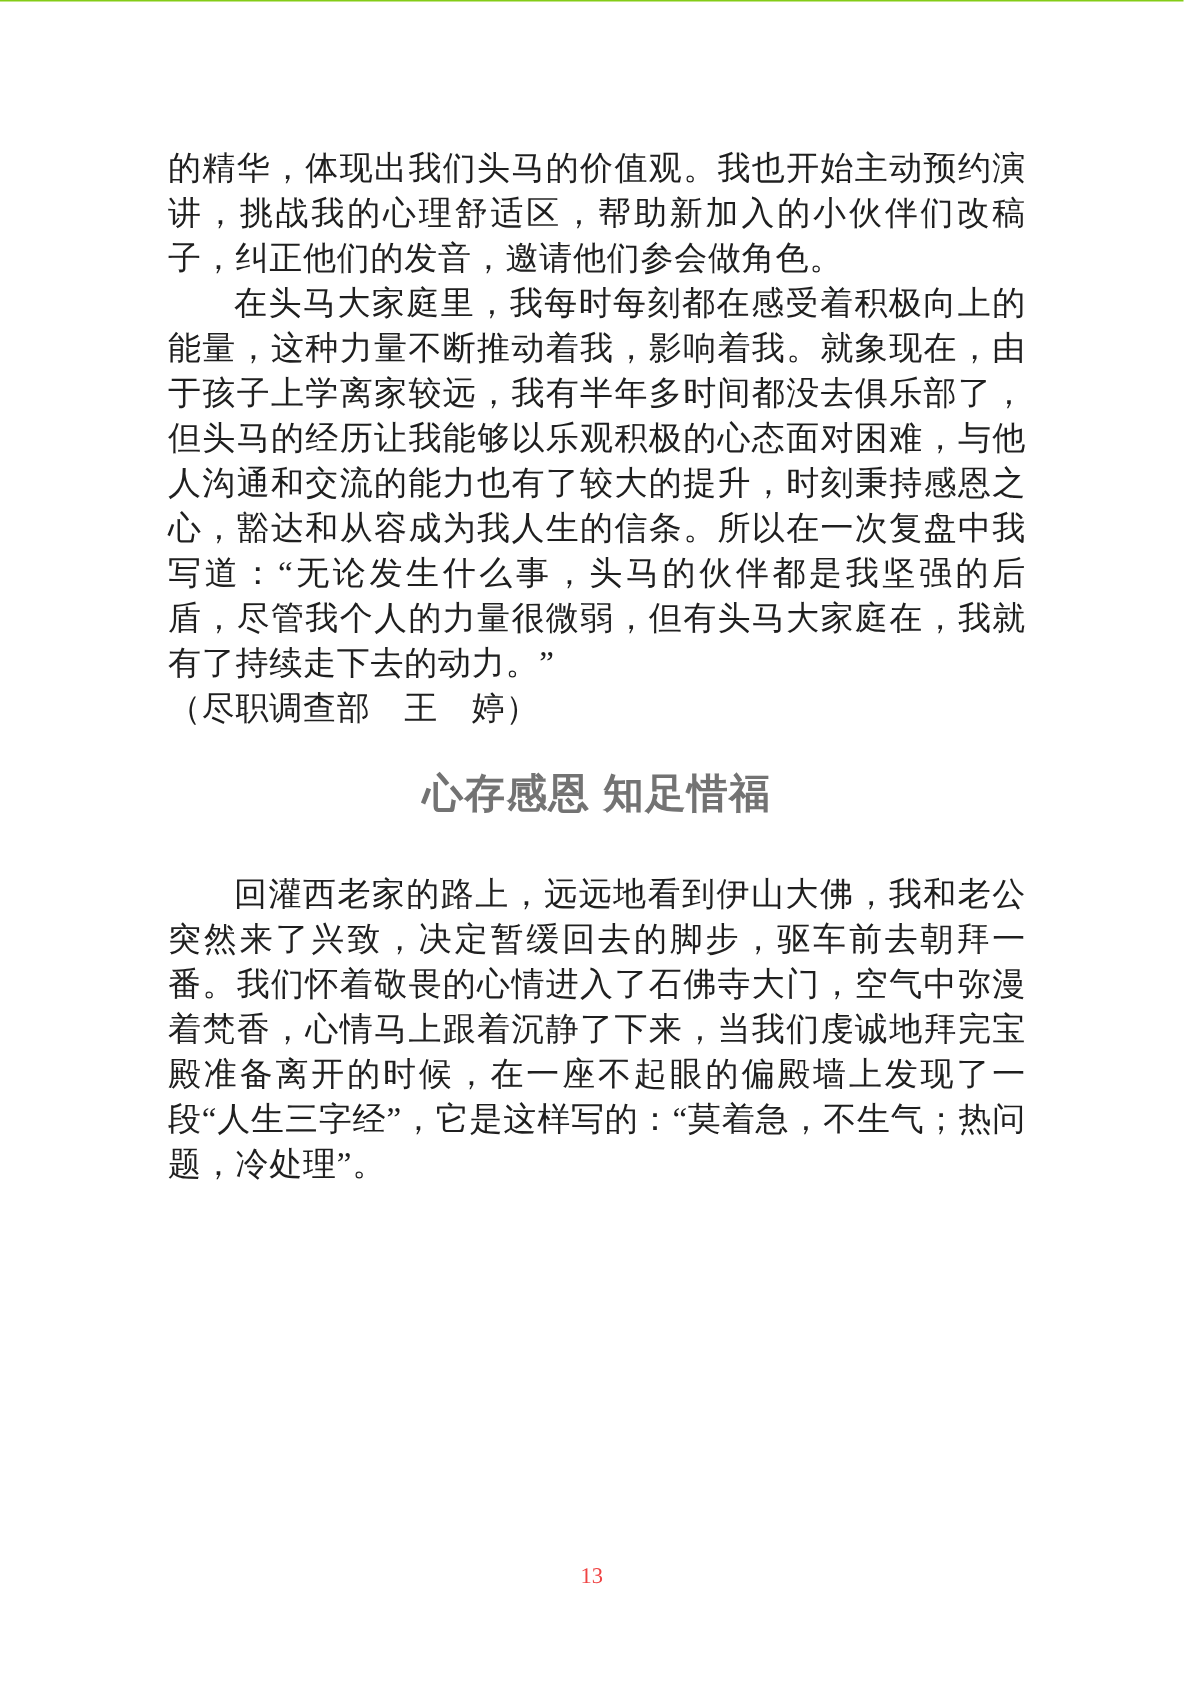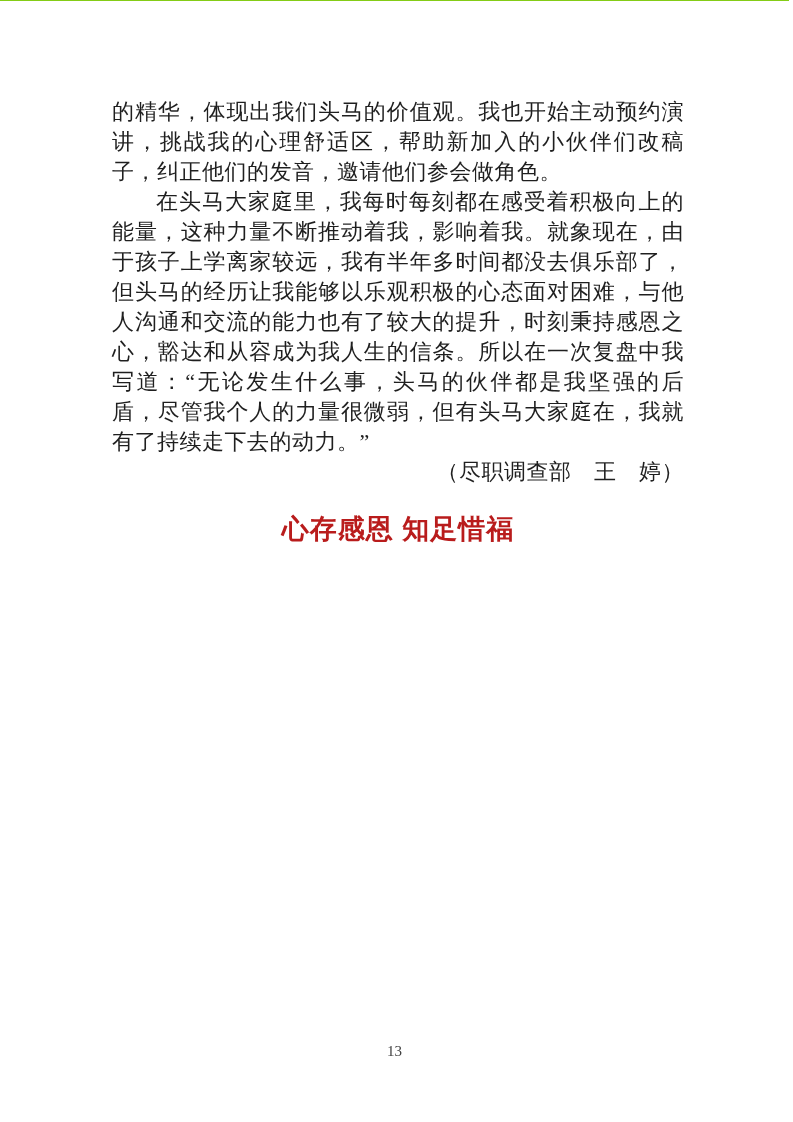--- a/index.html
+++ b/index.html
@@ -21,63 +21,63 @@
     width: 572px;
     font-size: 22px;
     line-height: 30px;
     text-align: justify;
     letter-spacing: 0.5px;
   }
   .para { margin: 0; padding: 0; }
   .para.indent { text-indent: 2em; font-family: Liberation Serif, serif; }
   .para.gap-before { margin-top: 6px; }
   .signature {
-    text-align: right;
     line-height: 30px;
     margin: 0;
   }
   .section-heading {
     font-family: "Liberation Sans", sans-serif;
     font-weight: 700;
     font-size: 27px;
     line-height: 32px;
     text-align: center;
     letter-spacing: 1px;
-    color: #b91c1c;
+    color: #737373;
     margin: 26px 0 36px 0;
     text-indent: 0;
   }
   .page-footer {
     position: absolute;
     left: 0;
     right: 0;
     top: 1040px;
     text-align: center;
     font-family: "Liberation Serif", serif;
     font-size: 15px;
     line-height: 20px;
-    color: #404040;
+    color: #ef4444;
   }
 </style>
 </head>
 <body>
 
 <div class="page">
 
   <main class="text-column">
 
     <p class="para">的精华，体现出我们头马的价值观。我也开始主动预约演讲，挑战我的心理舒适区，帮助新加入的小伙伴们改稿子，纠正他们的发音，邀请他们参会做角色。</p>
 
     <p class="para indent">在头马大家庭里，我每时每刻都在感受着积极向上的能量，这种力量不断推动着我，影响着我。就象现在，由于孩子上学离家较远，我有半年多时间都没去俱乐部了，但头马的经历让我能够以乐观积极的心态面对困难，与他人沟通和交流的能力也有了较大的提升，时刻秉持感恩之心，豁达和从容成为我人生的信条。所以在一次复盘中我写道：“无论发生什么事，头马的伙伴都是我坚强的后盾，尽管我个人的力量很微弱，但有头马大家庭在，我就有了持续走下去的动力。”</p>
 
 
     <p class="signature">（尽职调查部　王　婷）</p>
 
     <h2 class="section-heading">心存感恩 知足惜福</h2>
 
+    <p class="para indent">回灌西老家的路上，远远地看到伊山大佛，我和老公突然来了兴致，决定暂缓回去的脚步，驱车前去朝拜一番。我们怀着敬畏的心情进入了石佛寺大门，空气中弥漫着梵香，心情马上跟着沉静了下来，当我们虔诚地拜完宝殿准备离开的时候，在一座不起眼的偏殿墙上发现了一段“人生三字经”，它是这样写的：“莫着急，不生气；热问题，冷处理”。</p>
 
   </main>
 
   <footer class="page-footer">
     <span>13</span>
   </footer>
 
 </div>
 
 </body></html>

